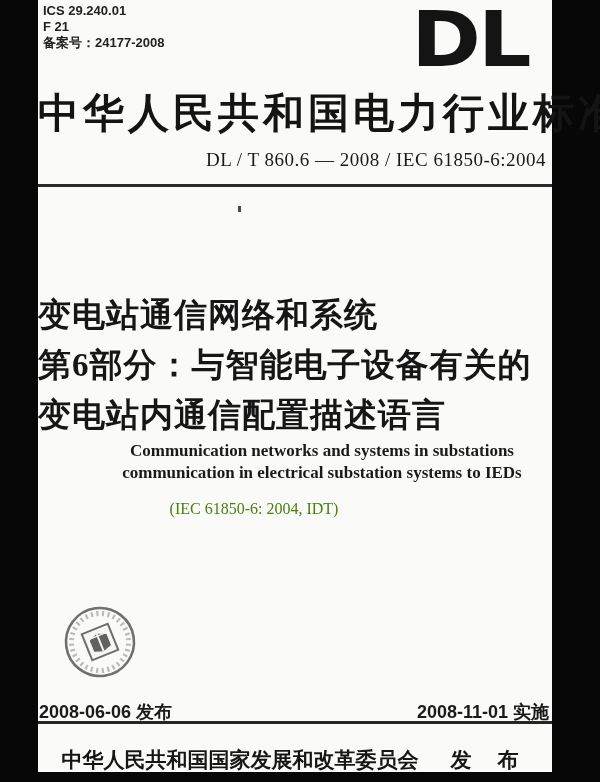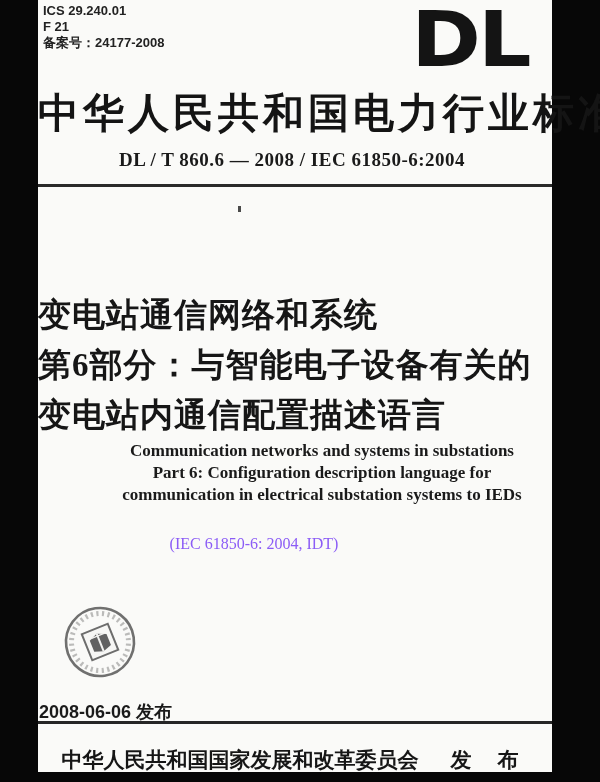--- a/index.html
+++ b/index.html
@@ -16,32 +16,32 @@
   .codes{left:43px;top:3px;font-family:"Liberation Sans",sans-serif;
          font-weight:bold;font-size:13px;line-height:16px;color:#222;}
   
   .dl-logo{left:390px;top:-6px;width:160px;text-align:center;
     font-family:"DejaVu Sans",sans-serif;font-weight:bold;font-size:84px;
     letter-spacing:-3px;color:#141414;transform:scaleY(.92);transform-origin:top;}
   
   .series-title{left:38px;top:86px;width:514px;text-align:center;white-space:nowrap;
     font-weight:bold;font-size:41px;letter-spacing:4px;color:#141414;}
   
-  .std-no{left:38px;top:149px;width:508px;text-align:center;
-    font-weight:bold;font-size:19px;letter-spacing:.5px;color:#1a1a1a;}
+  .std-no{left:38px;top:149px;width:508px;text-align:right;
+    font-weight:normal;font-size:19px;letter-spacing:.5px;color:#1a1a1a;}
   .rule1{left:38px;top:184px;width:514px;height:3px;background:#2a2a2a;}
   .artifact-dot{left:238px;top:206px;width:3px;height:6px;background:#4a4a4a;}
   
   .title-cn{left:38px;top:290px;width:514px;
     font-weight:bold;font-size:33px;line-height:50px;color:#161616;letter-spacing:1px;}
   
   .title-en{left:38px;top:440px;width:514px;text-align:center;
     font-weight:bold;font-size:17px;line-height:22px;color:#1a1a1a;margin-left:27px;}
   
-  .idt{left:38px;top:535px;width:432px;text-align:center;font-size:16px;color:#8b5cf6;}
+  .idt{left:38px;top:500px;width:432px;text-align:center;font-size:16px;color:#4d7c0f;}
   
   .seal{left:62px;top:604px;width:76px;height:76px;opacity:.8;}
   
   .dates{left:38px;top:700px;width:512px;display:flex;justify-content:space-between;
     font-family:"Liberation Sans",sans-serif;font-weight:bold;font-size:18px;color:#1a1a1a;
     padding:0 1px;box-sizing:border-box;}
   .rule2{left:38px;top:721px;width:514px;height:3px;background:#262626;}
   
   .authority{left:38px;top:746px;width:514px;text-align:center;white-space:nowrap;
     font-family:"Liberation Sans",sans-serif;font-weight:bold;font-size:21px;color:#161616;}
@@ -72,21 +72,20 @@
   <div class="abs artifact-dot"></div>
 
   <div class="abs title-cn">
     <div>变电站通信网络和系统</div>
     <div>第6部分：与智能电子设备有关的</div>
     <div>变电站内通信配置描述语言</div>
   </div>
 
   <div class="abs title-en">
     <div>Communication networks and systems in substations</div>
-    <div>Part 6: Configuration description language for</div>
     <div>communication in electrical substation systems to IEDs</div>
   </div>
 
   <div class="abs idt">(IEC 61850-6: 2004, IDT)</div>
 
   <div class="abs seal">
     <svg width="76" height="76" viewBox="0 0 76 76">
       <g transform="rotate(-8 38 38)">
         <circle cx="38" cy="38" r="34" fill="none" stroke="#4e4e4e" stroke-width="2.6"></circle>
 
@@ -97,20 +96,21 @@
           <path d="M29 33 L38 29 L47 33 L47 45 L38 48 L29 45 Z" fill="#3c3c3c"></path>
           <path d="M38 29 L38 48" stroke="#f0f0ee" stroke-width="2"></path>
           <path d="M31 31.5 L45 31.5" stroke="#f0f0ee" stroke-width="1.4"></path>
         </g>
       </g>
     </svg>
   </div>
 
   <div class="abs dates">
     <span>2008-06-06 发布</span>
+    <span>2008-11-01 实施</span>
   </div>
 
   <div class="abs rule2"></div>
 
   <div class="abs authority">
     <span>中华人民共和国国家发展和改革委员会</span><span class="publish">发 布</span>
   </div>
 
 </div>
 

